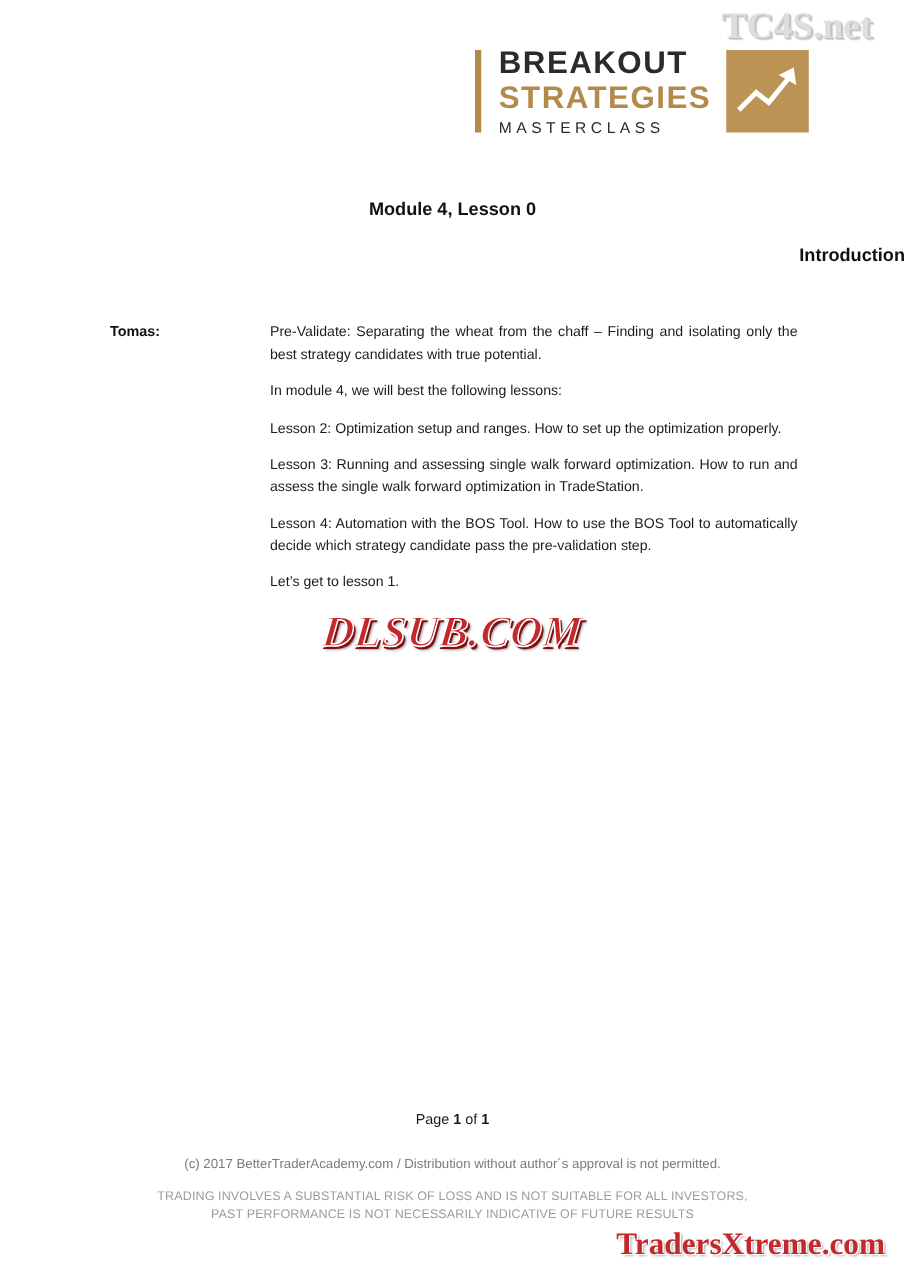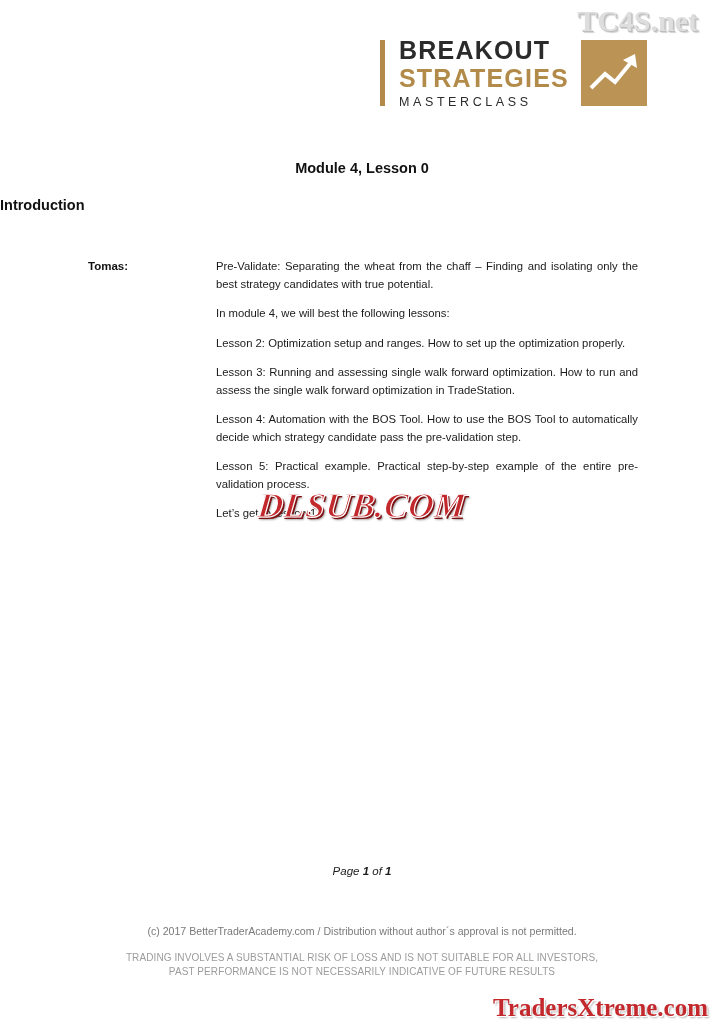--- a/index.html
+++ b/index.html
@@ -99,21 +99,21 @@
     text-align: center;
     font-size: 14.5px;
     font-weight: bold;
     color: #111;
   }
   .doc-subtitle {
     position: absolute;
     top: 197px;
     left: 0;
     width: 724px;
-    text-align: left;
+    text-align: right;
     font-size: 14.5px;
     font-weight: bold;
     color: #111;
   }
 
   
   .speaker {
     position: absolute;
     top: 260px;
     left: 88px;
@@ -160,27 +160,26 @@
     -webkit-text-stroke: 1.2px #ffffff;
     text-shadow:
        2px 2px 0 #7e1113,
        3px 3px 2px rgba(0,0,0,0.35);
     transform: skewX(-6deg);
   }
 
   
   .page-num {
     position: absolute;
-    top: 865px;
+    top: 890px;
     left: 0;
     width: 724px;
     text-align: center;
     font-size: 11.5px;
     color: #1b1b1b;
-    font-style: italic;
   }
   .page-num b { font-weight: bold; }
 
   .copyright {
     position: absolute;
     top: 925px;
     left: 0;
     width: 724px;
     text-align: center;
     font-size: 10.6px;
@@ -194,21 +193,21 @@
     text-align: center;
     font-size: 10px;
     line-height: 1.35;
     color: #9c9c9c;
     letter-spacing: 0.1px;
   }
 
   
   .wm-bottom {
     position: absolute;
-    bottom: 2px;
+    bottom: 14px;
     right: 16px;
     font-family: "Liberation Serif", serif;
     font-size: 25px;
     font-weight: bold;
     color: #c2282c;
     text-shadow: 1px 1px 0 #ffffff, 2px 2px 2px rgba(0,0,0,0.3);
     z-index: 6;
     user-select: none;
   }
 </style>
@@ -238,21 +237,20 @@
   <div class="doc-subtitle">Introduction</div>
 
   <div class="speaker"><span>Tomas:</span></div>
 
   <div class="body-col">
     <p>Pre-Validate: Separating the wheat from the chaff – Finding and isolating only the best strategy candidates with true potential.</p>
     <p>In module 4, we will best the following lessons:</p>
     <p>Lesson 2: Optimization setup and ranges. How to set up the optimization properly.</p>
     <p>Lesson 3: Running and assessing single walk forward optimization. How to run and assess the single walk forward optimization in TradeStation.</p>
     <p>Lesson 4: Automation with the BOS Tool. How to use the BOS Tool to automatically decide which strategy candidate pass the pre-validation step.</p>
-    <p>Lesson 5: Practical example. Practical step-by-step example of the entire pre-validation process.</p>
     <p>Let’s get to lesson 1.</p>
   </div>
 
   <div class="wm-mid">
     <span>DLSUB.COM</span>
   </div>
 
   <div class="page-num">
     <span>Page</span>
     <b>1</b>

